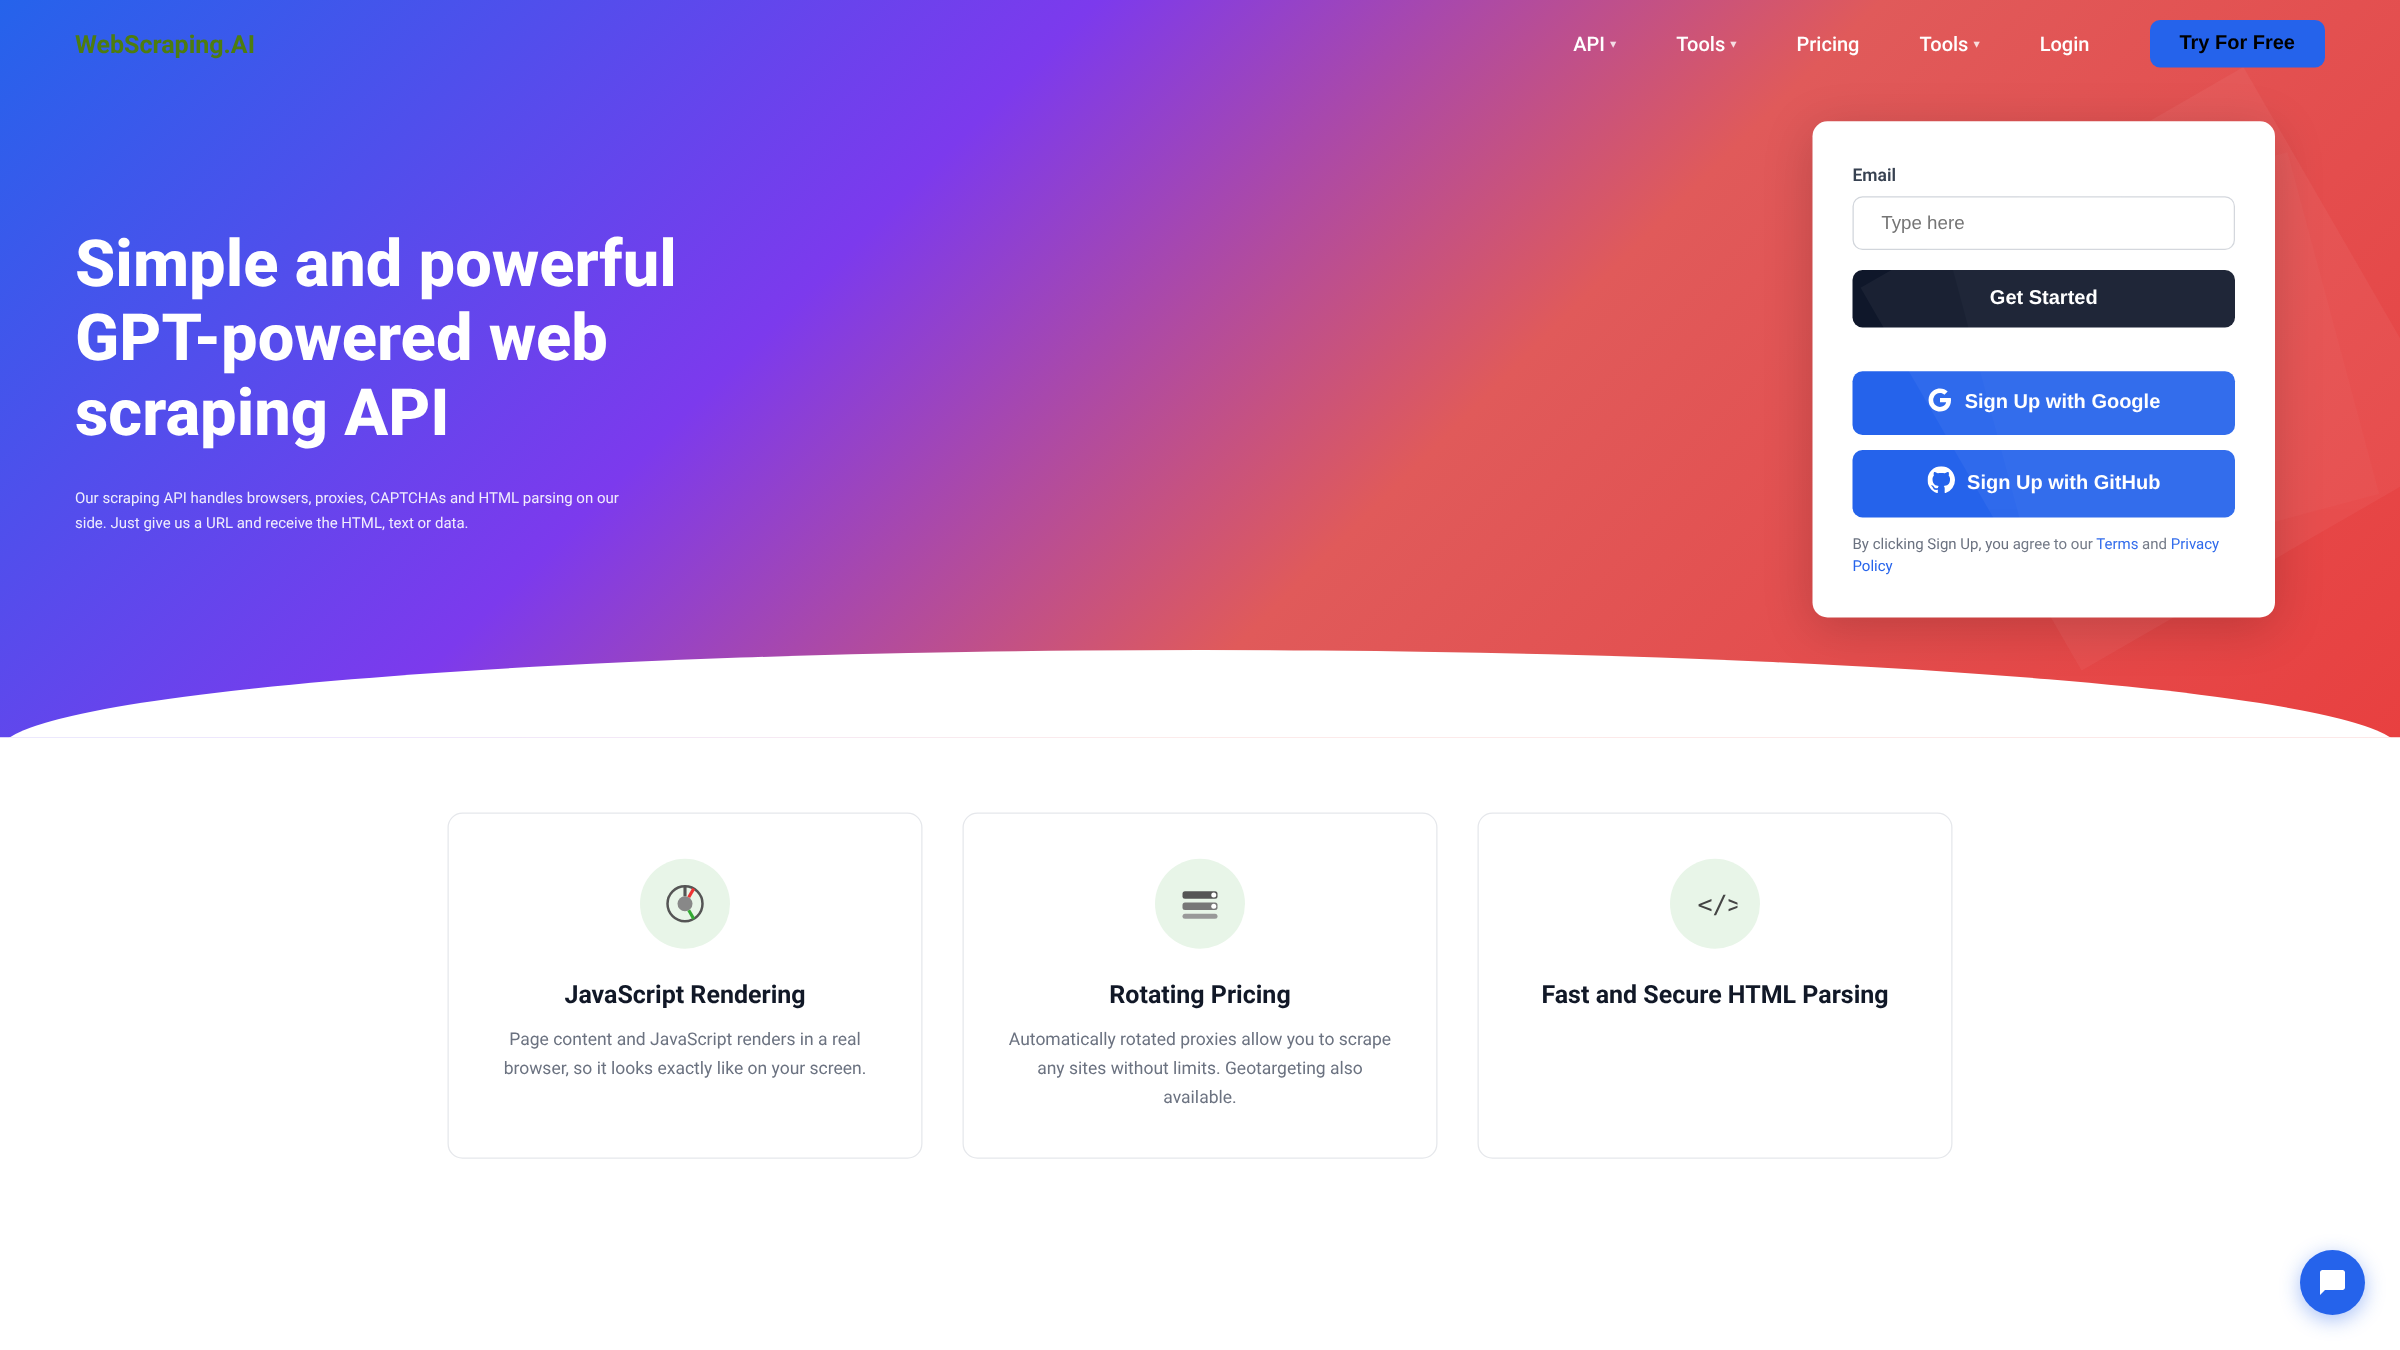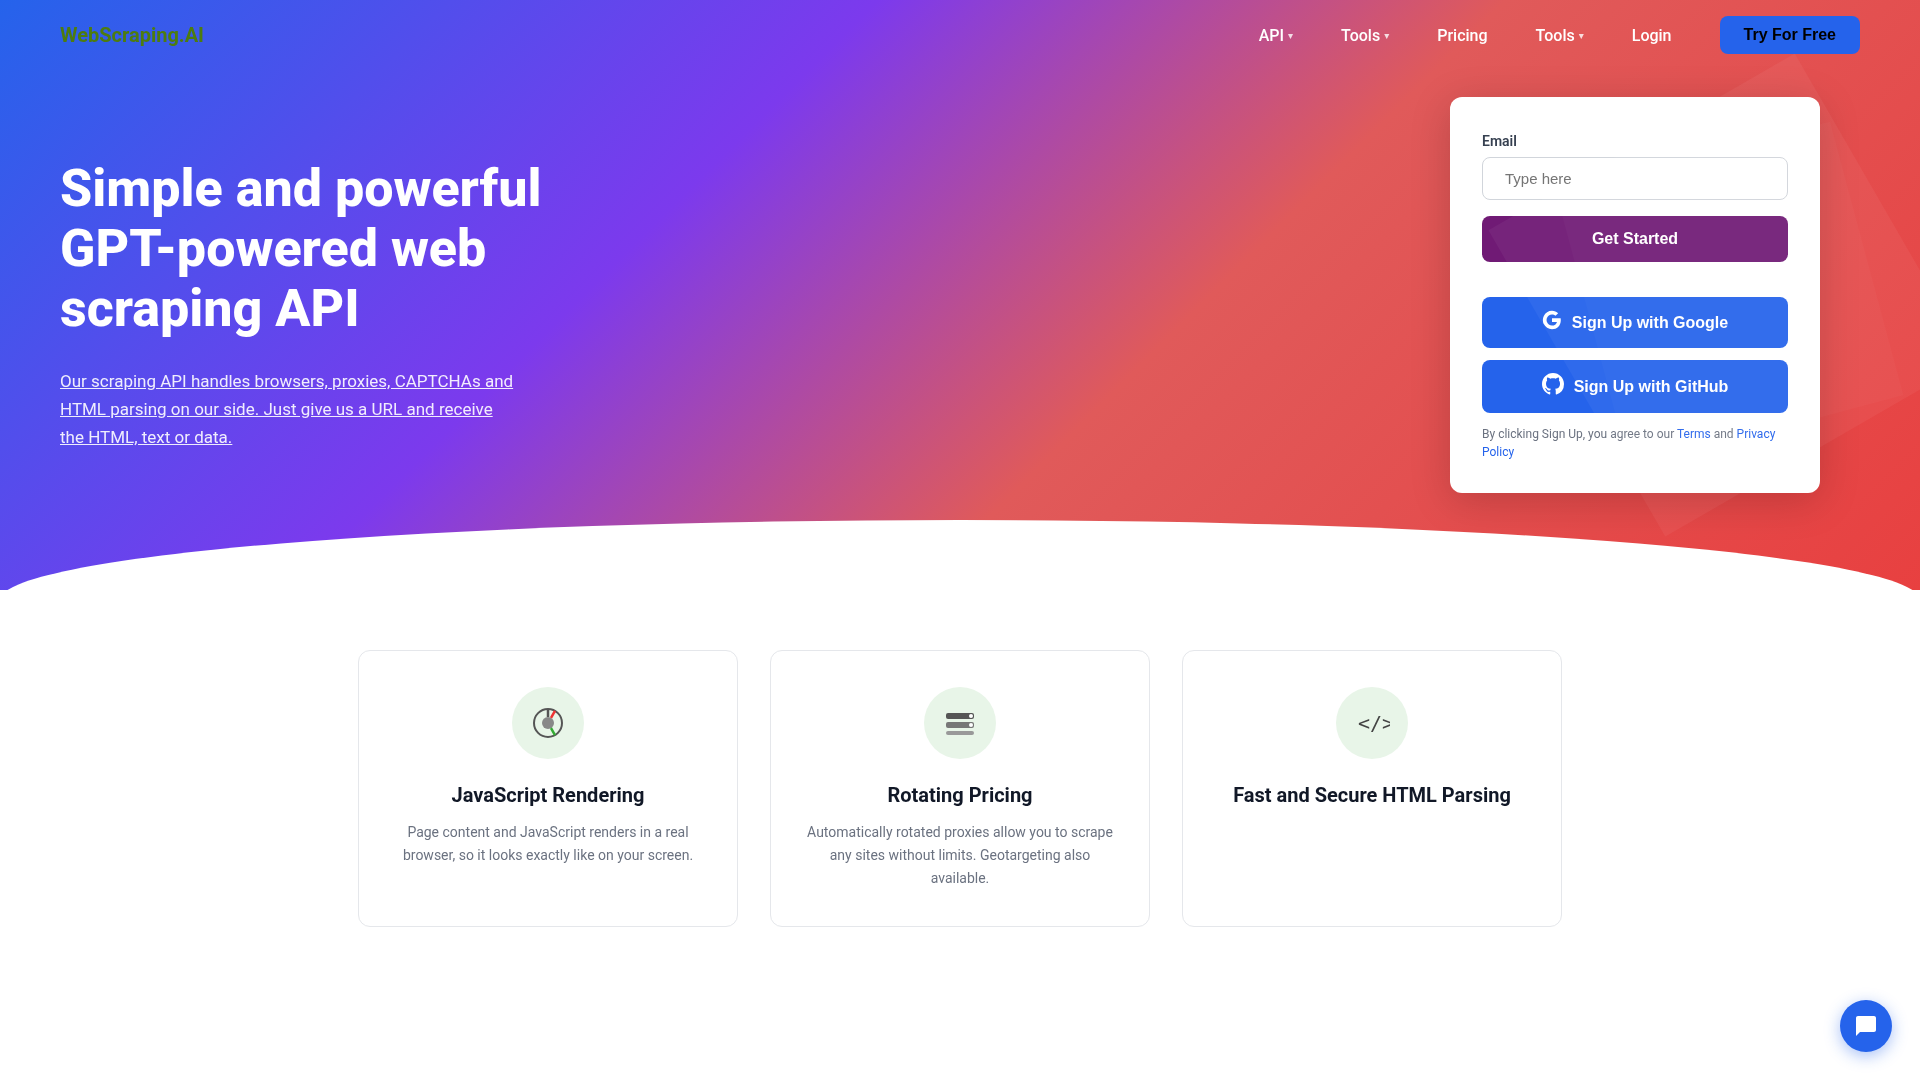--- a/index.html
+++ b/index.html
@@ -45,23 +45,22 @@
     }
 
     .hero-left {
       flex: 1; max-width: 560px; padding-top: 20px;
     }
     .hero-title {
       font-size: 52px; font-weight: 800; color: #fff; line-height: 1.15;
       margin-bottom: 28px;
     }
     .hero-desc {
-      font-size: 17px; color: rgba(255,255,255,0.9); line-height: 1.65;
+      font-size: 12px; color: rgba(255,255,255,0.9); line-height: 1.65;
       max-width: 460px;
-      text-decoration: underline;
     }
 
     .hero-right {
       flex: 0 0 auto; margin-left: auto;
       display: flex; align-items: center; justify-content: center;
       padding-right: 40px;
     }
 
     
     .signup-card {
@@ -72,21 +71,21 @@
     }
     .signup-label {
       font-size: 14px; font-weight: 600; color: #374151; margin-bottom: 8px;
     }
     .signup-input {
       width: 100%; border: 1.5px solid #d1d5db; border-radius: 8px;
       padding: 12px 22px; font-size: 15px; color: #9ca3af;
       outline: none; margin-bottom: 16px;
     }
     .btn-get-started {
-      width: 100%; background: #701a75; color: #fff; border: none;
+      width: 100%; background: #0f172a; color: #fff; border: none;
       border-radius: 8px; padding: 14px; font-size: 16px; font-weight: 600;
       cursor: pointer; margin-bottom: 24px;
     }
     .btn-google, .btn-github {
       width: 100%; border: none; border-radius: 8px;
       padding: 13px; font-size: 16px; font-weight: 600;
       cursor: pointer; display: flex; align-items: center; justify-content: center;
       gap: 10px; margin-bottom: 12px;
       color: #fff;
       margin-top: 11px;

